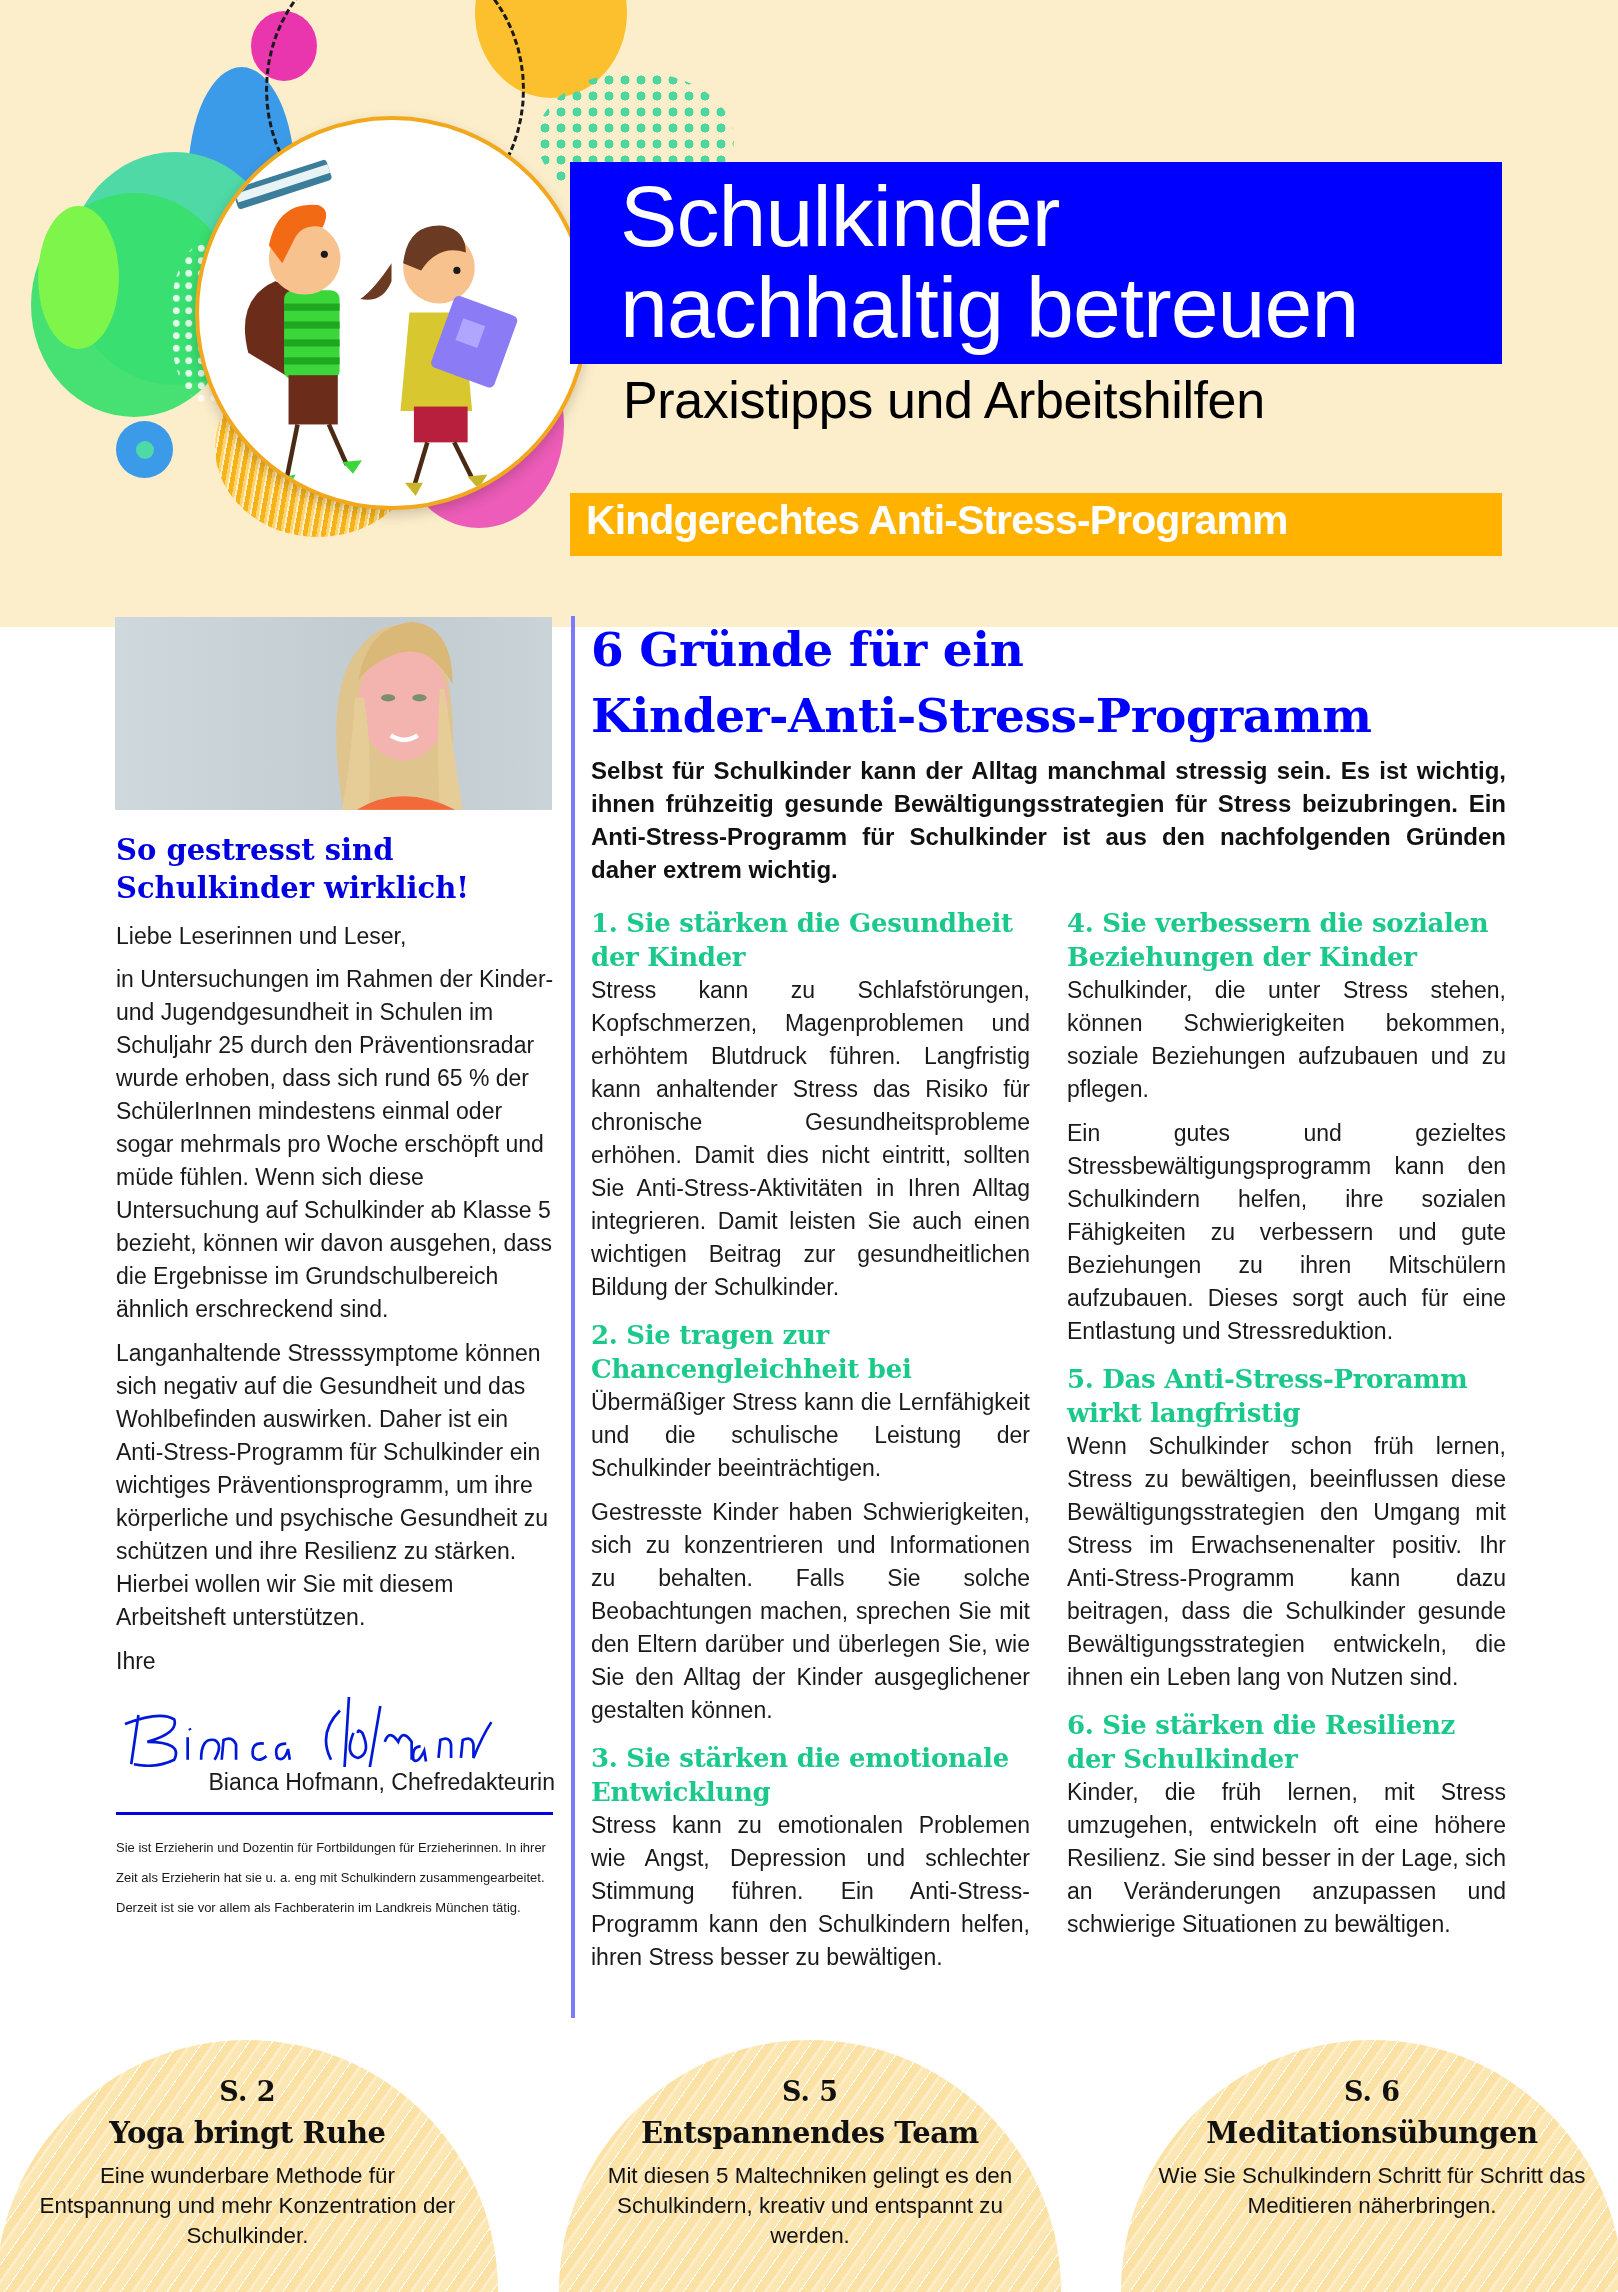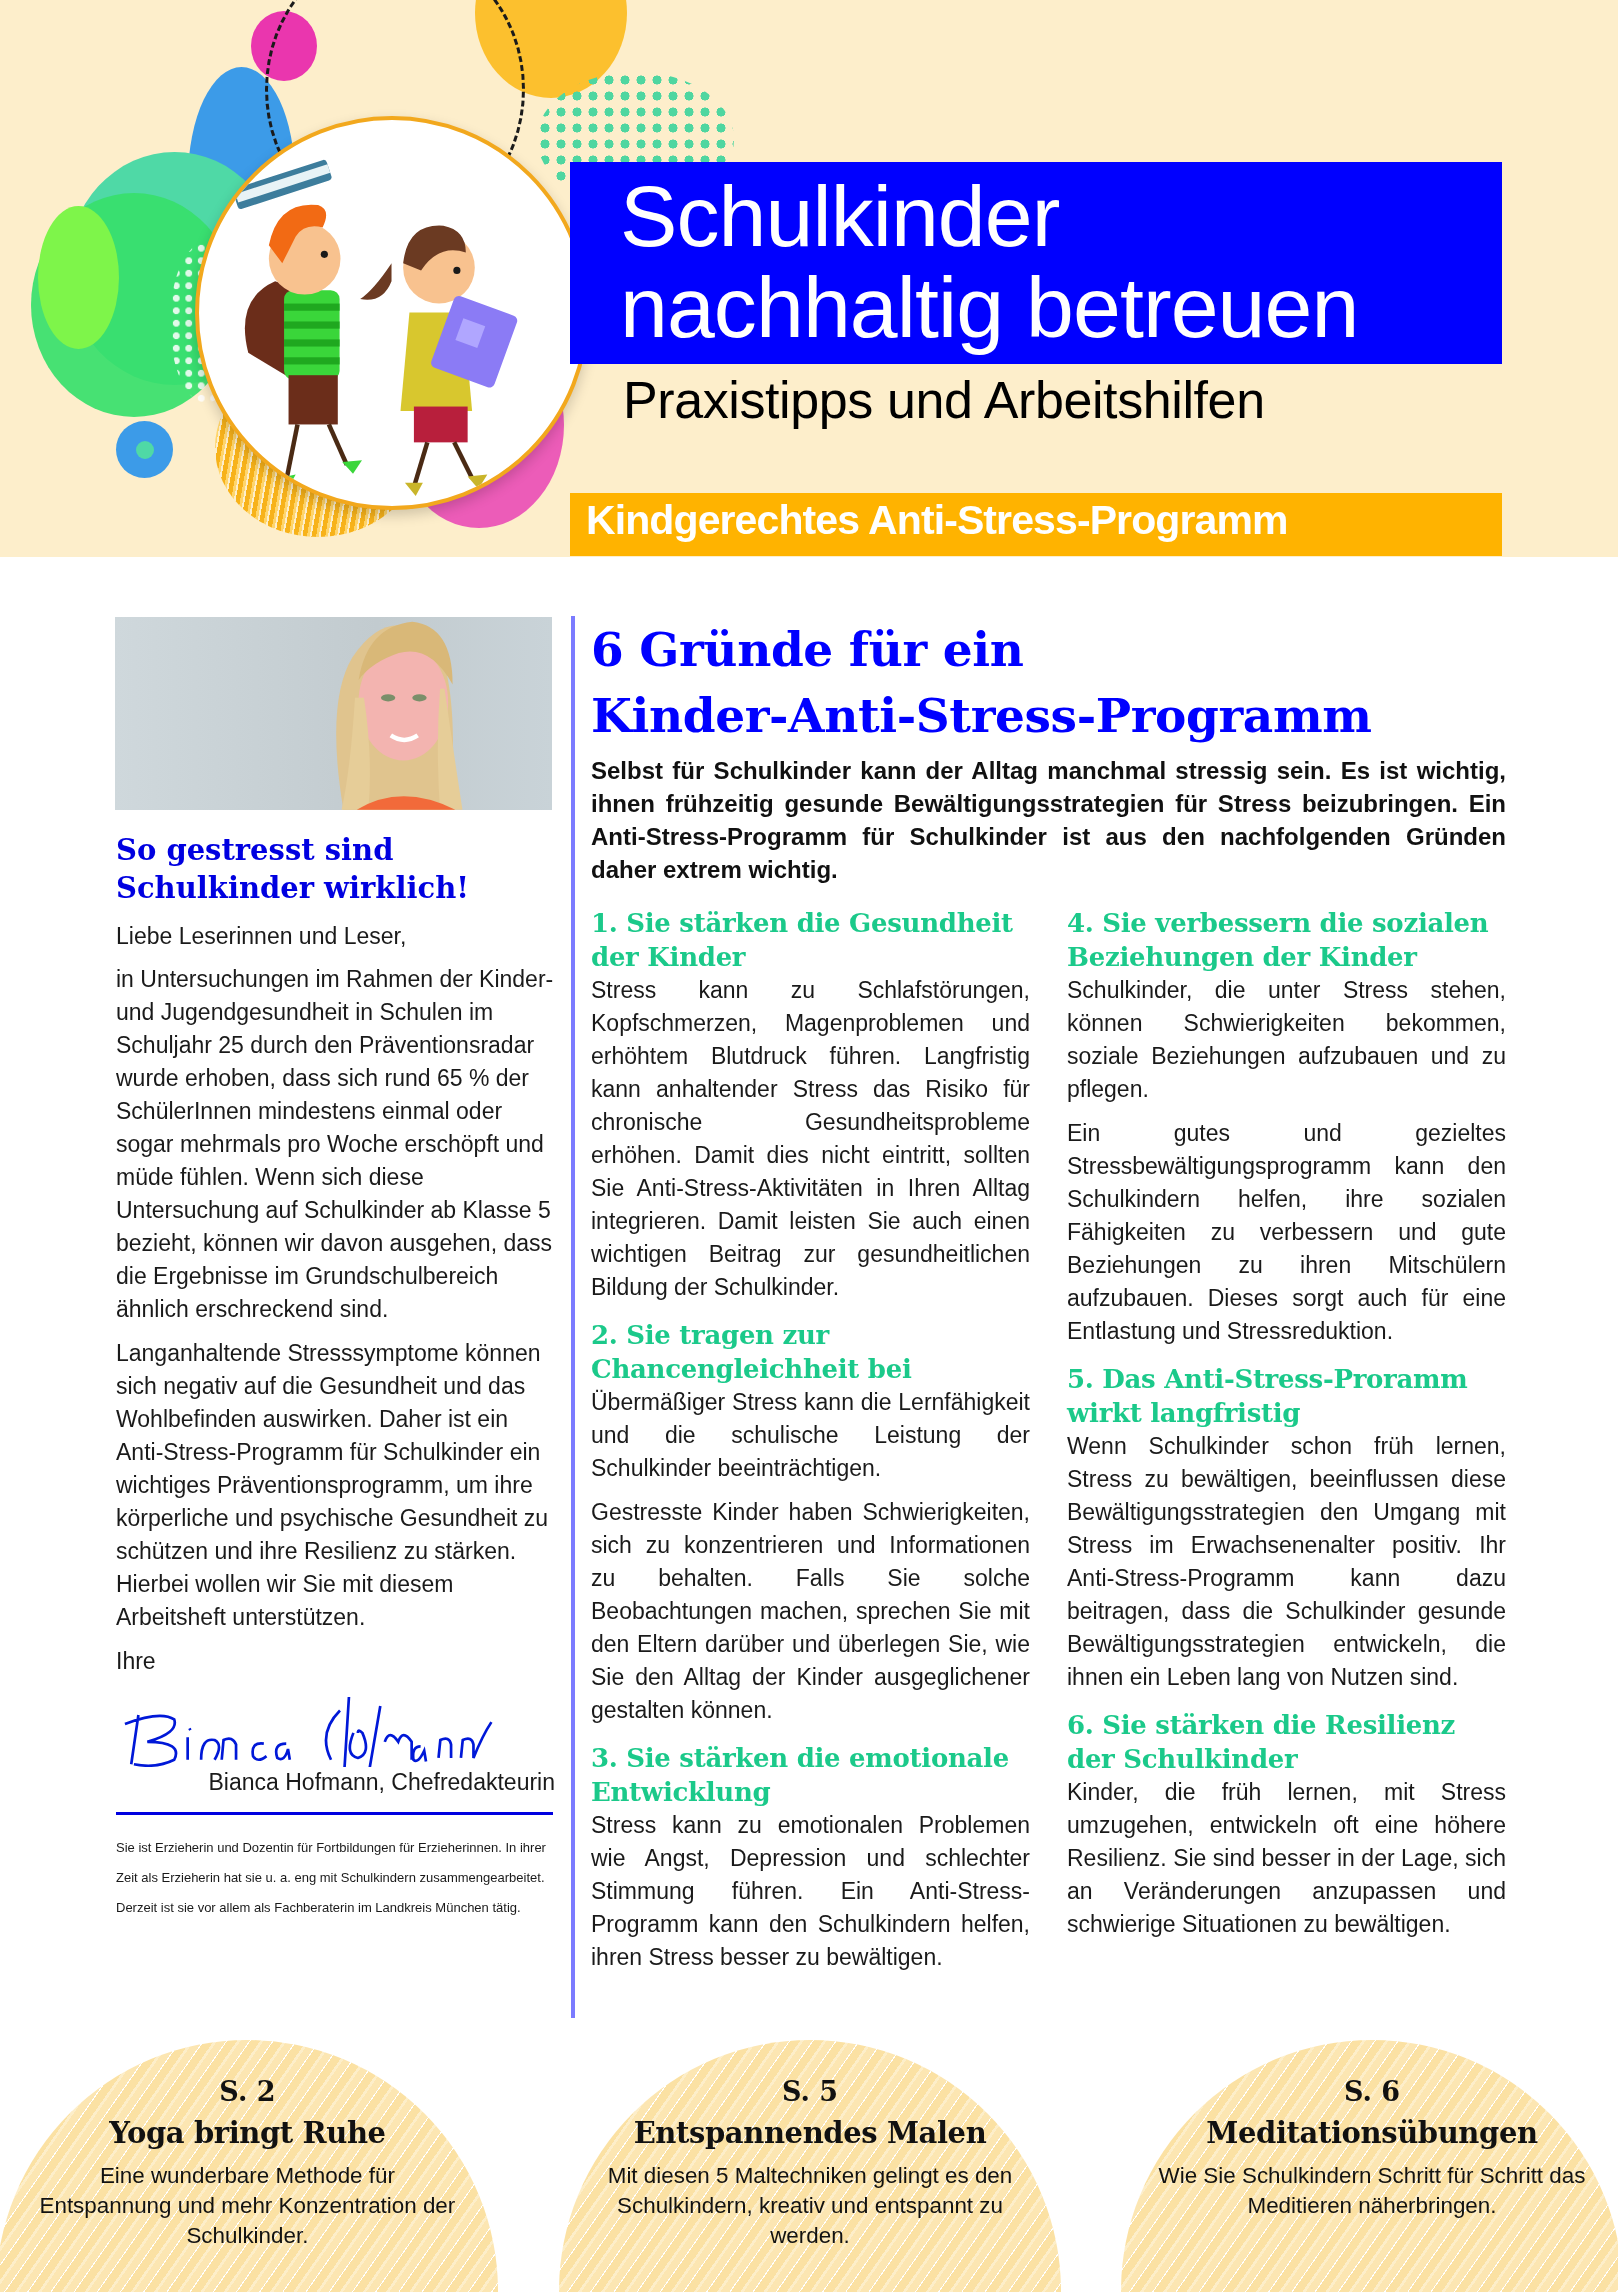--- a/index.html
+++ b/index.html
@@ -1,20 +1,20 @@
 <!DOCTYPE html>
 <html style="font-size:14.3px"><head>
 <meta charset="utf-8">
 <style>
   * { box-sizing: border-box; margin: 0; padding: 0; }
   html, body { width: 1618px; height: 2293px; background: #ffffff; overflow: hidden; }
   body { position: relative; font-family: "DejaVu Sans", sans-serif; color: #1a1a1a; }
 
   
-  .header { position: absolute; left: 0; top: 0; width: 1618px; height: 557px; background: #fdeecb; overflow: hidden; }
+  .header { position: absolute; left: 0; top: 0; width: 1618px; height: 627px; background: #fdeecb; overflow: hidden; }
   .blob { position: absolute; border-radius: 50%; }
   .dots { position: absolute; border-radius: 50%;
           background-image: radial-gradient(circle, #4fd6a0 38%, transparent 42%);
           background-size: 16px 16px; }
   .dots-white { background-image: radial-gradient(circle, rgba(255,255,255,0.85) 36%, transparent 42%); background-size: 12.5px 12.5px; }
   .dashed-arc { position: absolute; border: 3.6px dashed #1a1a1a; border-radius: 50%; border-bottom-color: transparent; }
   .scribble { position: absolute; border-radius: 50%;
               background: repeating-linear-gradient(100deg, #f7b21a 0 4.5px, #ffd56b 4.5px 7.2px, #fdeecb 7.2px 9px); }
   .hero-circle { position: absolute; left: 195px; top: 116px; width: 394px; height: 394px; border-radius: 50%;
                  background: #ffffff; border: 4.5px solid #f2a81d; box-shadow: 0 5.4px 12.5px rgba(0,0,0,0.18); overflow: hidden; }
@@ -208,21 +208,21 @@
 <div class="teaser" style="left:-3.6px;">
   <div class="inner">
     <div class="tz-page">S. 2</div>
     <div class="tz-title">Yoga bringt Ruhe</div>
     <div class="tz-text">Eine wunderbare Methode für Entspannung und mehr Konzentration der Schulkinder.</div>
   </div>
 </div>
 <div class="teaser" style="left:559px;">
   <div class="inner">
     <div class="tz-page">S. 5</div>
-    <div class="tz-title">Entspannendes Malen</div>
+    <div class="tz-title">Entspannendes Team</div>
     <div class="tz-text">Mit diesen 5 Maltechniken gelingt es den Schulkindern, kreativ und entspannt zu werden.</div>
   </div>
 </div>
 <div class="teaser" style="left:1121px;">
   <div class="inner">
     <div class="tz-page">S. 6</div>
     <div class="tz-title">Meditationsübungen</div>
     <div class="tz-text">Wie Sie Schulkindern Schritt für Schritt das Meditieren näherbringen.</div>
   </div>
 </div>

